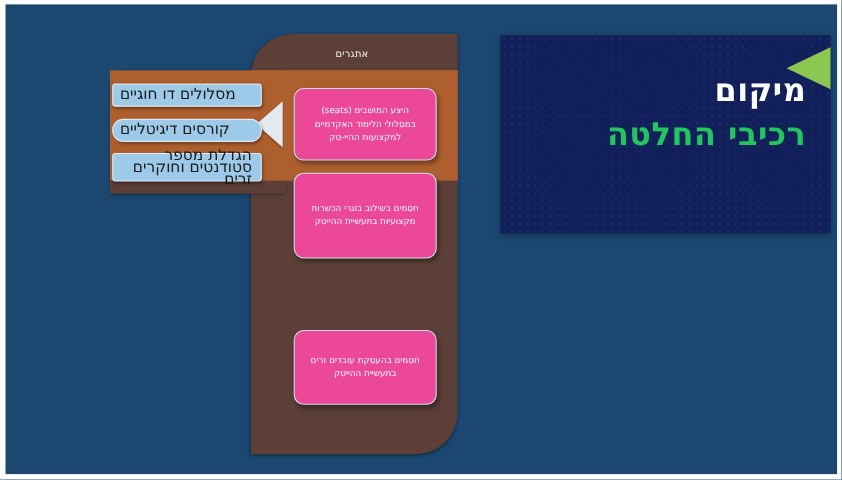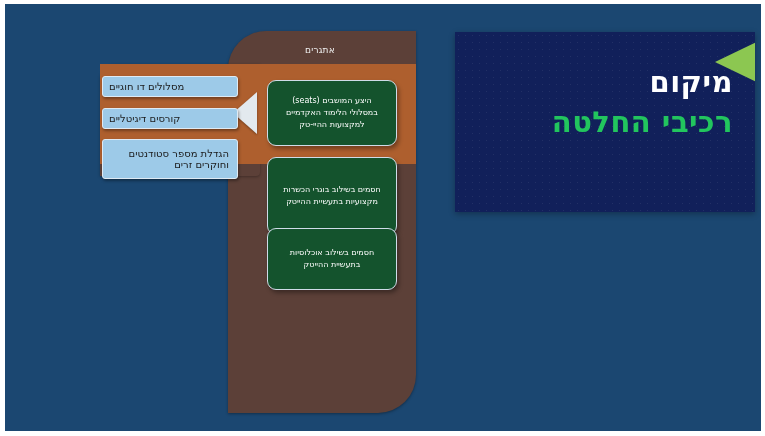--- a/index.html
+++ b/index.html
@@ -69,32 +69,32 @@
   }
 
   
   .lbox{
     position:absolute;left:102px;width:136px;
     background:#9dcae8;
     border:1px solid #dfeaf3;
     border-radius:3px;
     box-shadow:1px 2px 3px rgba(0,0,0,.35);
     color:#1a1a1a;direction:rtl;text-align:right;
-    font-size:10px;line-height:11px;
+    font-size:14px;line-height:11px;
     padding:4px 8px 4px 6px;box-sizing:border-box;
     display:flex;align-items:center;justify-content:flex-end;
   }
   .lbox-0{top:76px;height:21px;}
-  .lbox-1{top:108px;height:21px;}
-  .lbox-2{top:139px;height:40px;text-align:right;}
+  .lbox-1{top:108px;height:21px;border-radius:10px;}
+  .lbox-2{top:139px;height:26px;text-align:right;}
 
   
   .mbox{
     position:absolute;left:267px;width:130px;
-    background:#14532d;
+    background:#ec4899;
     border:1px solid #cfdce8;
     border-radius:9px;
     box-shadow:2px 3px 4px rgba(0,0,0,.35);
     color:#ffffff;direction:rtl;text-align:center;
     font-size:8px;line-height:12px;
     padding:6px 9px;box-sizing:border-box;
     display:flex;align-items:center;justify-content:center;
   }
   .mbox-0{top:80px;height:66px;}
   .mbox-1{top:157px;height:78px;}
@@ -164,22 +164,22 @@
     <div class="lbox lbox-2">
       <span>הגדלת מספר סטודנטים וחוקרים זרים</span>
     </div>
 
     <div class="mbox mbox-0">
       <span>היצע המושבים (seats) במסלולי הלימוד האקדמיים למקצועות ההיי-טק</span>
     </div>
     <div class="mbox mbox-1">
       <span>חסמים בשילוב בוגרי הכשרות מקצועיות  בתעשיית ההייטק</span>
     </div>
-    <div class="mbox mbox-2">
-      <span>חסמים בשילוב אוכלוסיות בתעשיית ההייטק</span>
+    <div class="mbox mbox-3">
+      <span>חסמים בהעסקת עובדים זרים בתעשיית ההייטק</span>
     </div>
   </div>
 
   <div id="title-panel">
     <div class="panel-dots"></div>
     <div class="tri-green"></div>
     <div class="title-lines">
       <div class="tline white">מיקום</div>
       <div class="tline green">רכיבי החלטה</div>
     </div>

